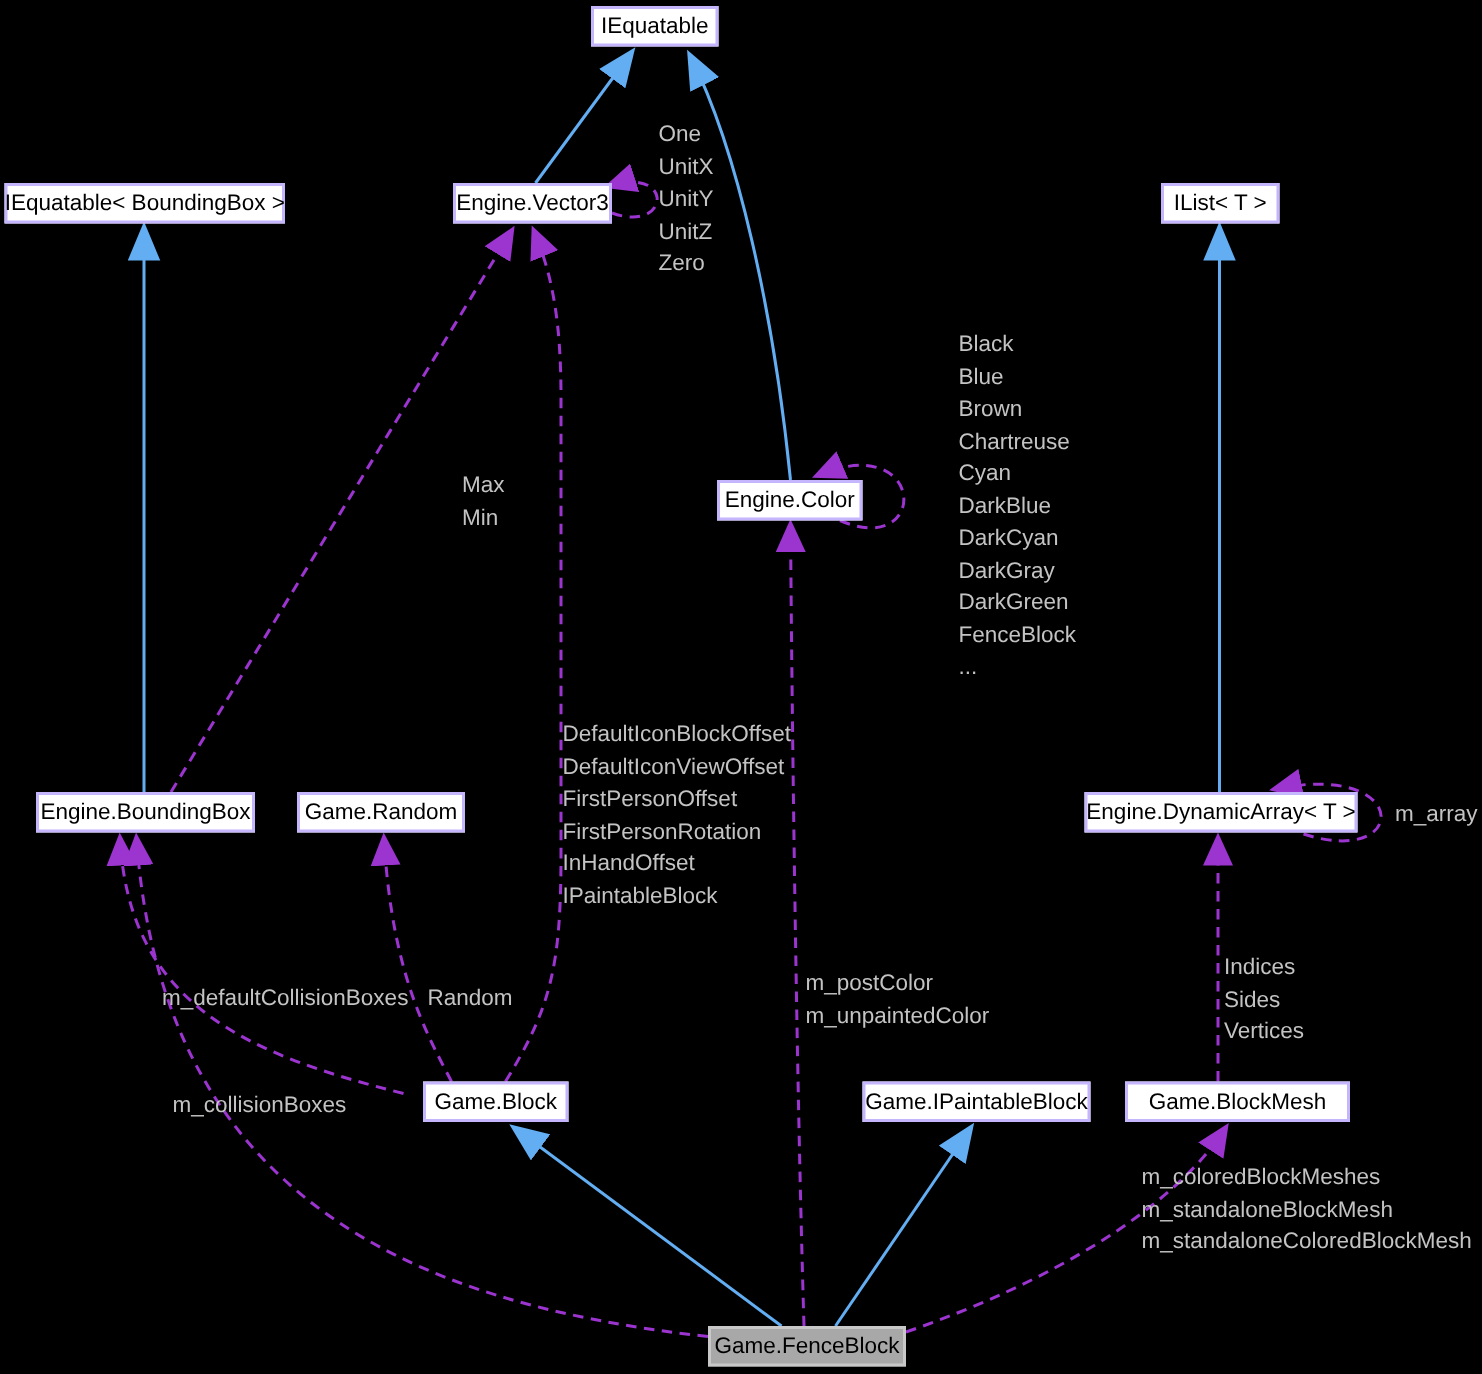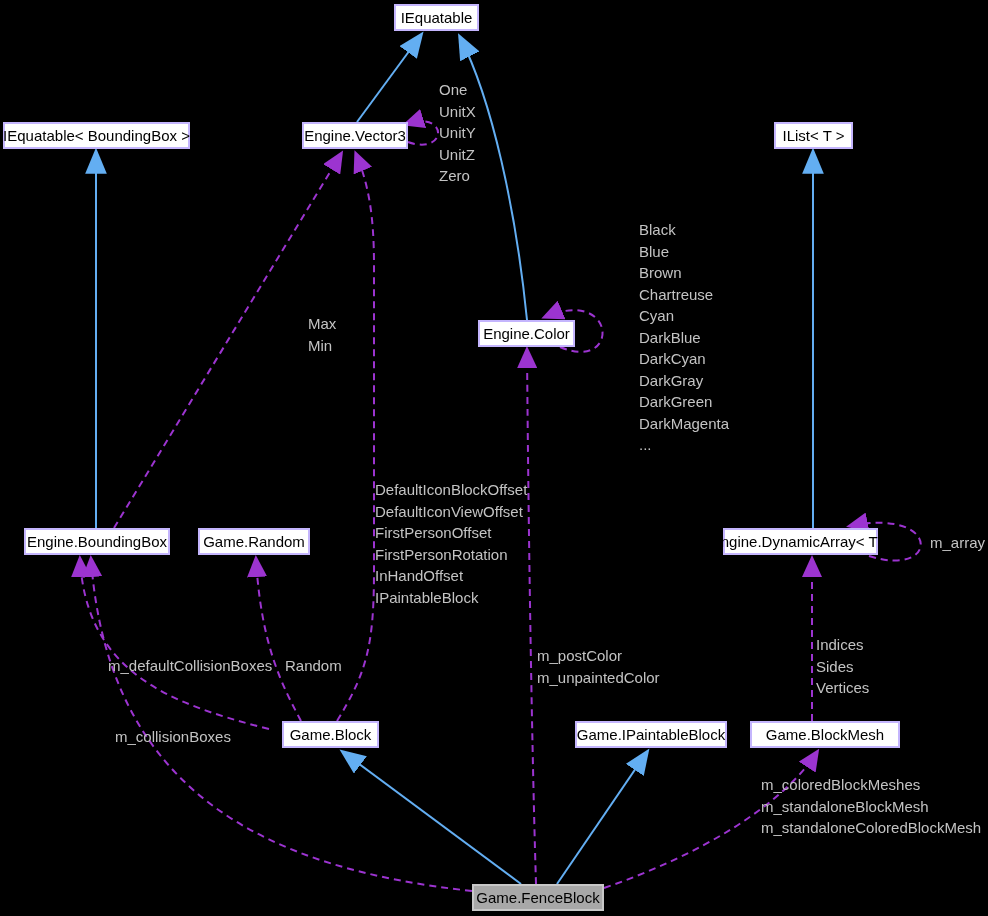--- a/index.html
+++ b/index.html
@@ -72,21 +72,21 @@
     <path d="M869,556 C940,579 942,507 850,526" stroke="#9c34d0" stroke-width="2" stroke-dasharray="7,5" fill="none" marker-end="url(#ap)"></path>
   </svg>
 
   <div class="node" style="left:394px;top:4px;width:85px;">IEquatable</div>
   <div class="node" style="left:3px;top:122px;width:187px;">IEquatable&lt; BoundingBox &gt;</div>
   <div class="node" style="left:302px;top:122px;width:106px;">Engine.Vector3</div>
   <div class="node" style="left:774px;top:122px;width:79px;">IList&lt; T &gt;</div>
   <div class="node" style="left:478px;top:320px;width:97px;">Engine.Color</div>
   <div class="node" style="left:24px;top:528px;width:146px;">Engine.BoundingBox</div>
   <div class="node" style="left:198px;top:528px;width:112px;">Game.Random</div>
-  <div class="node" style="left:723px;top:528px;width:155px;">Engine.DynamicArray&lt; T &gt;</div>
+  <div class="node" style="left:723px;top:528px;width:182px;">Engine.DynamicArray&lt; T &gt;</div>
   <div class="node" style="left:282px;top:721px;width:97px;">Game.Block</div>
   <div class="node" style="left:575px;top:721px;width:152px;">Game.IPaintableBlock</div>
   <div class="node" style="left:750px;top:721px;width:150px;">Game.BlockMesh</div>
   <div class="node highlight" style="left:472px;top:884px;width:132px;">Game.FenceBlock</div>
 
   <div class="edge-label" style="left:439px;top:79px;">
     <div>One</div>
     <div>UnitX</div>
     <div>UnitY</div>
     <div>UnitZ</div>
@@ -96,21 +96,21 @@
   <div class="edge-label" style="left:603px;top:219px;margin-left:36px;">
     <div>Black</div>
     <div>Blue</div>
     <div>Brown</div>
     <div>Chartreuse</div>
     <div>Cyan</div>
     <div>DarkBlue</div>
     <div>DarkCyan</div>
     <div>DarkGray</div>
     <div>DarkGreen</div>
-    <div>DarkMagenta</div>
+    <div>FenceBlock</div>
     <div>...</div>
   </div>
 
   <div class="edge-label" style="left:308px;top:313px;">
     <div>Max</div>
     <div>Min</div>
   </div>
 
   <div class="edge-label" style="left:375px;top:479px;">
     <div>DefaultIconBlockOffset</div>

